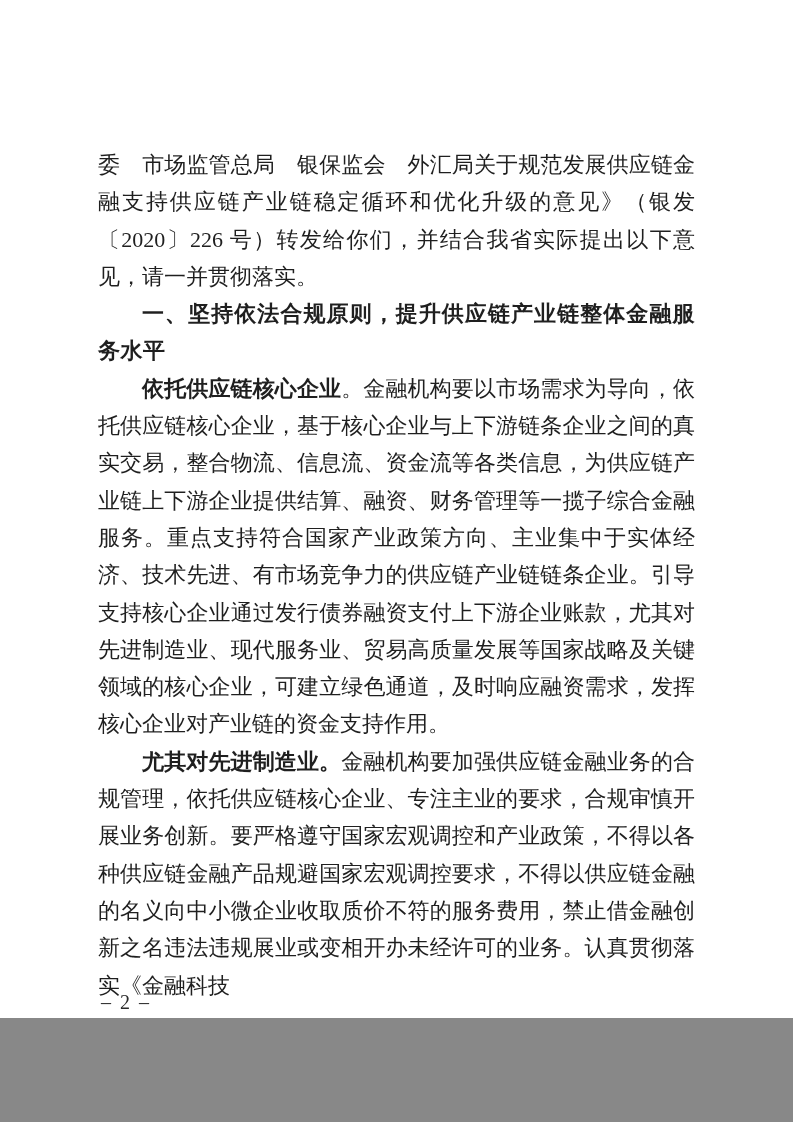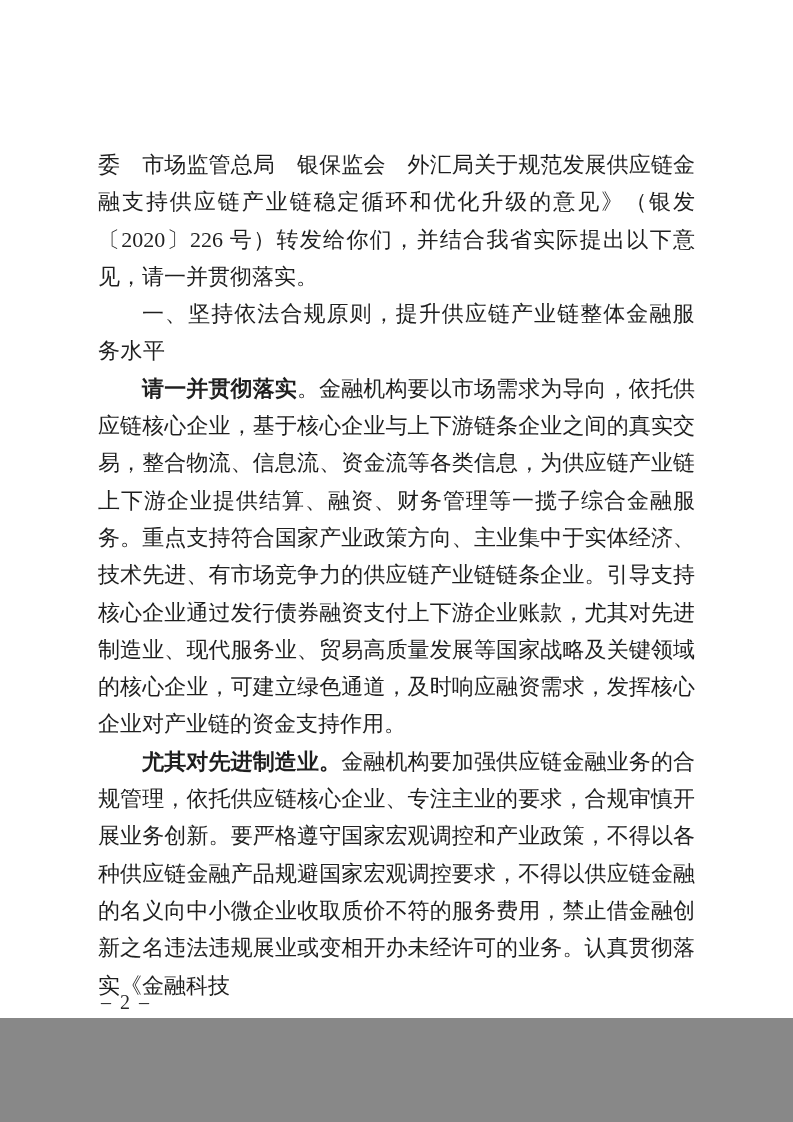--- a/index.html
+++ b/index.html
@@ -30,21 +30,21 @@
   .text-column p {
     margin: 0;
     padding: 0;
   }
   .para-indent {
     text-indent: 2em;
   }
   .section-heading {
     text-indent: 2em;
     font-family: "Liberation Sans", "DejaVu Sans", sans-serif;
-    font-weight: 400;
+    font-weight: 700;
     letter-spacing: 0.5px;
   }
   .lead-bold {
     font-weight: 700;
   }
   .page-number {
     position: absolute;
     left: 101px;
     top: 991px;
     font-size: 20px;
@@ -93,21 +93,21 @@
 </head>
 <body>
 
 <div class="page">
 
   <div class="text-column">
     <p class="para">委　市场监管总局　银保监会　外汇局关于规范发展供应链金融支持供应链产业链稳定循环和优化升级的意见》（银发〔2020〕226 号）转发给你们，并结合我省实际提出以下意见，请一并贯彻落实。</p>
 
     <p class="section-heading">一、坚持依法合规原则，提升供应链产业链整体金融服务水平</p>
 
-    <p class="para-indent"><span class="lead-bold">请一并贯彻落实</span><span>。金融机构要以市场需求为导向，依托供应链核心企业，基于核心企业与上下游链条企业之间的真实交易，整合物流、信息流、资金流等各类信息，为供应链产业链上下游企业提供结算、融资、财务管理等一揽子综合金融服务。重点支持符合国家产业政策方向、主业集中于实体经济、技术先进、有市场竞争力的供应链产业链链条企业。引导支持核心企业通过发行债券融资支付上下游企业账款，尤其对先进制造业、现代服务业、贸易高质量发展等国家战略及关键领域的核心企业，可建立绿色通道，及时响应融资需求，发挥核心企业对产业链的资金支持作用。</span></p>
+    <p class="para-indent"><span class="lead-bold">依托供应链核心企业</span><span>。金融机构要以市场需求为导向，依托供应链核心企业，基于核心企业与上下游链条企业之间的真实交易，整合物流、信息流、资金流等各类信息，为供应链产业链上下游企业提供结算、融资、财务管理等一揽子综合金融服务。重点支持符合国家产业政策方向、主业集中于实体经济、技术先进、有市场竞争力的供应链产业链链条企业。引导支持核心企业通过发行债券融资支付上下游企业账款，尤其对先进制造业、现代服务业、贸易高质量发展等国家战略及关键领域的核心企业，可建立绿色通道，及时响应融资需求，发挥核心企业对产业链的资金支持作用。</span></p>
 
     <p class="para-indent"><span class="lead-bold">尤其对先进制造业。</span><span>金融机构要加强供应链金融业务的合规管理，依托供应链核心企业、专注主业的要求，合规审慎开展业务创新。要严格遵守国家宏观调控和产业政策，不得以各种供应链金融产品规避国家宏观调控要求，不得以供应链金融的名义向中小微企业收取质价不符的服务费用，禁止借金融创新之名违法违规展业或变相开办未经许可的业务。认真贯彻落实《金融科技</span></p>
   </div>
 
   <div class="page-number">– 2 –</div>
 
   <div class="site-badge">
     <div class="emblem-wrap">
       <svg width="46" height="62" viewBox="0 0 46 62" xmlns="http://www.w3.org/2000/svg">
 

